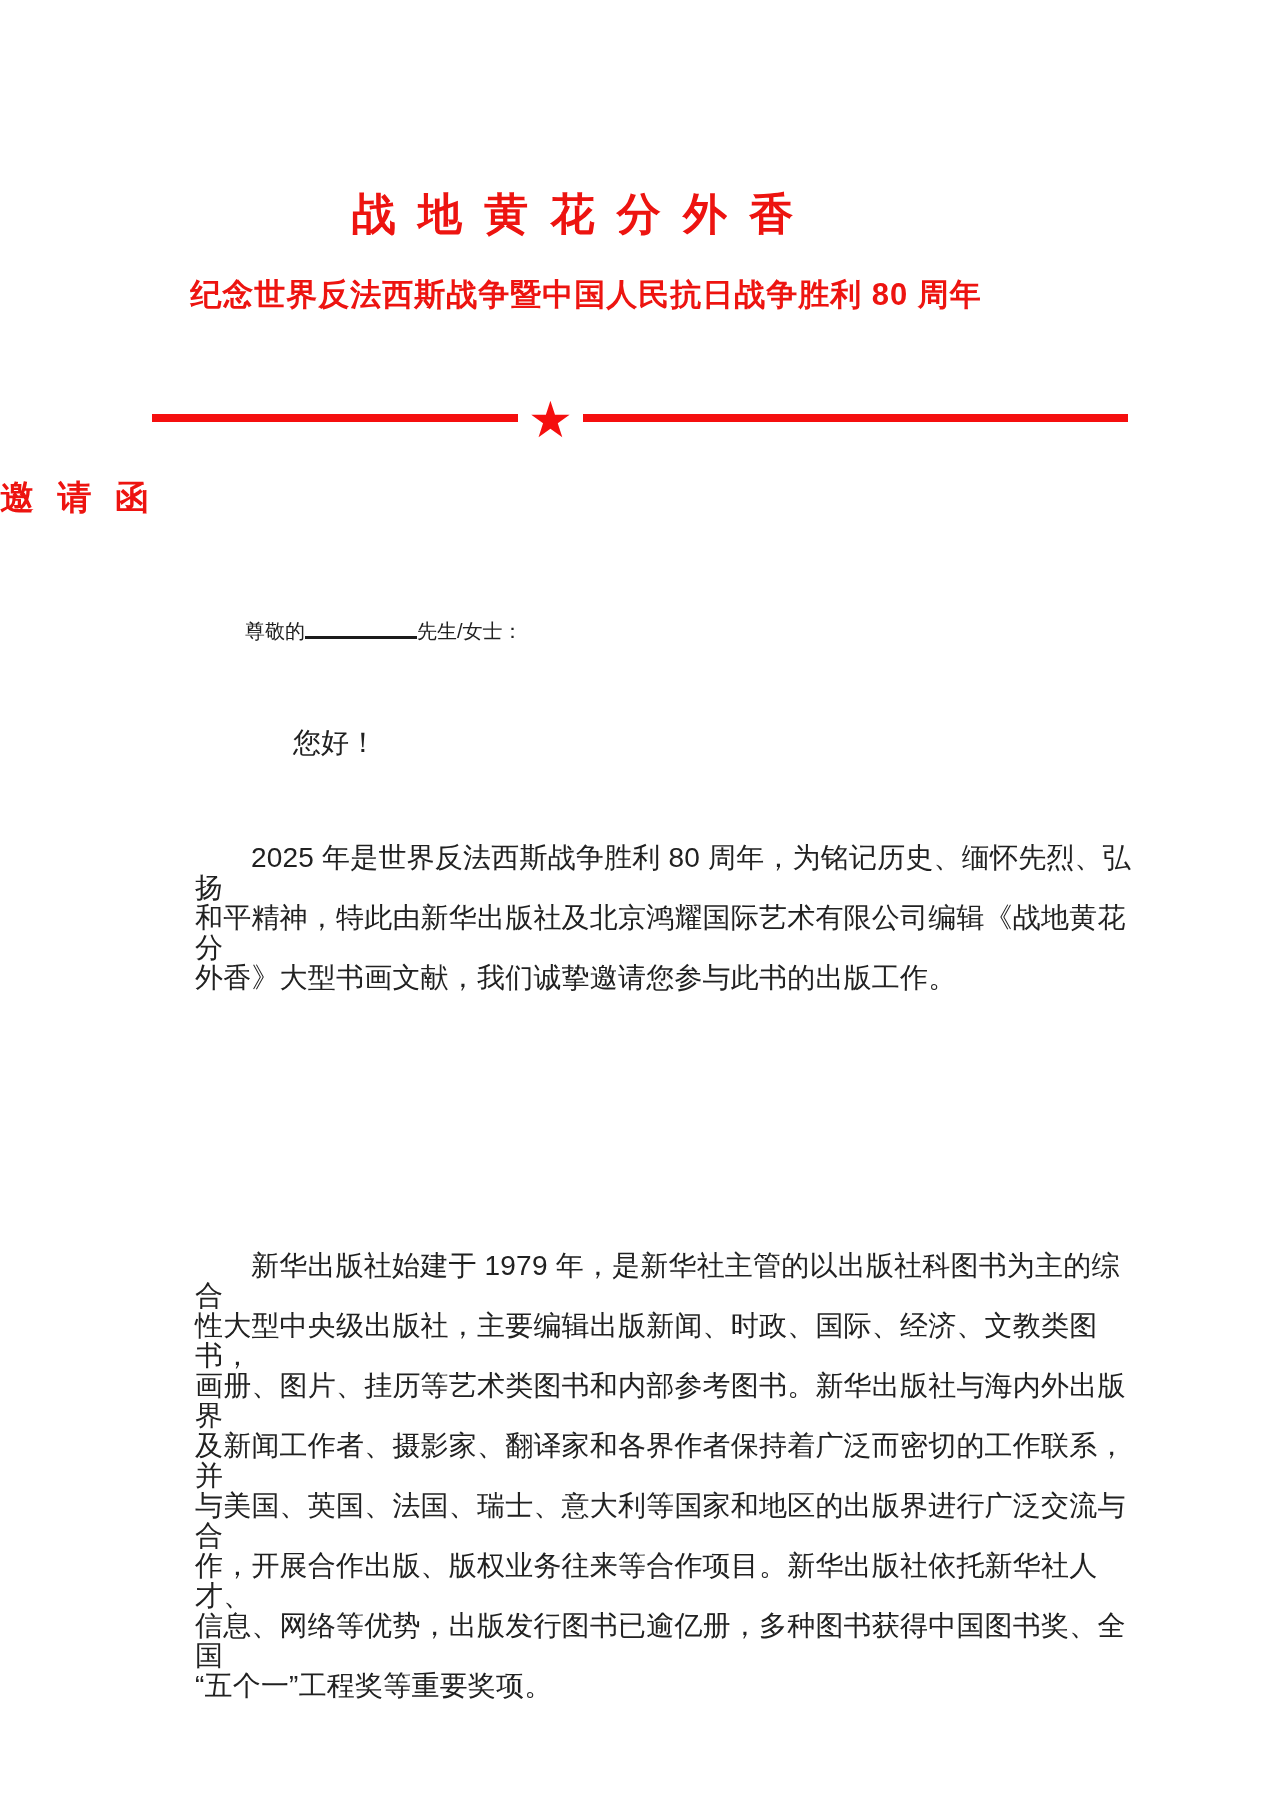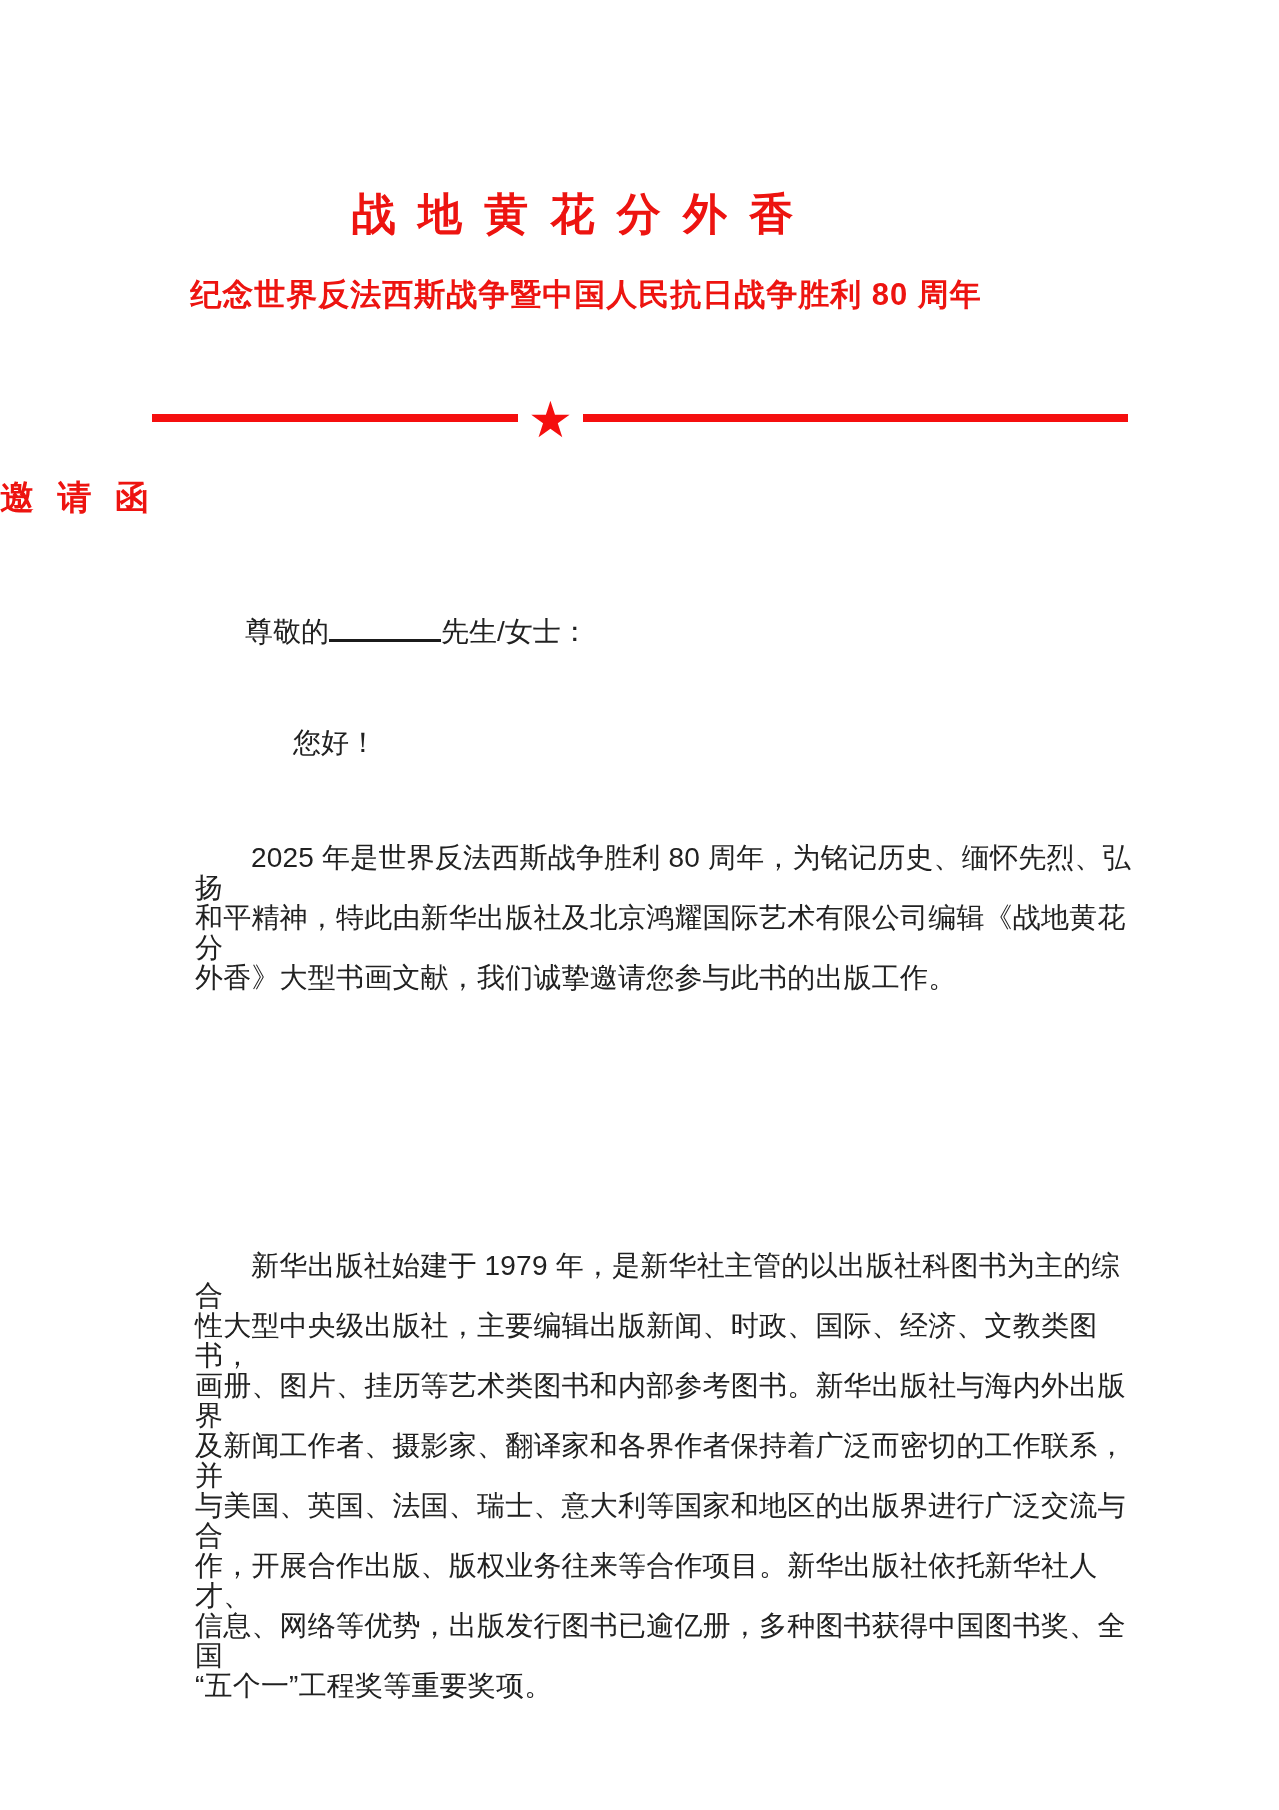--- a/index.html
+++ b/index.html
@@ -44,21 +44,21 @@
     transform:translateY(2px);
   }
   .section-heading{
     position:absolute; top:479px; left:0; width:1090px;
     text-align:left;
     font-size:34px; font-weight:bold; color:var(--accent);
     letter-spacing:7px; line-height:1.1;
   }
   .salutation{
     position:absolute; top:610px; left:245px;
-    font-size:28px; line-height:43px; color:var(--body-text);
+    font-size:20px; line-height:43px; color:var(--body-text);
   }
   .salutation .blank{
     display:inline-block; width:112px; height:0;
     border-bottom:3px solid #1b1b1b;
     transform:translateY(1px);
   }
   .greeting{
     position:absolute; top:721px; left:245px;
     font-size:28px; line-height:43px; color:var(--body-text);margin-left:48px;
   }

